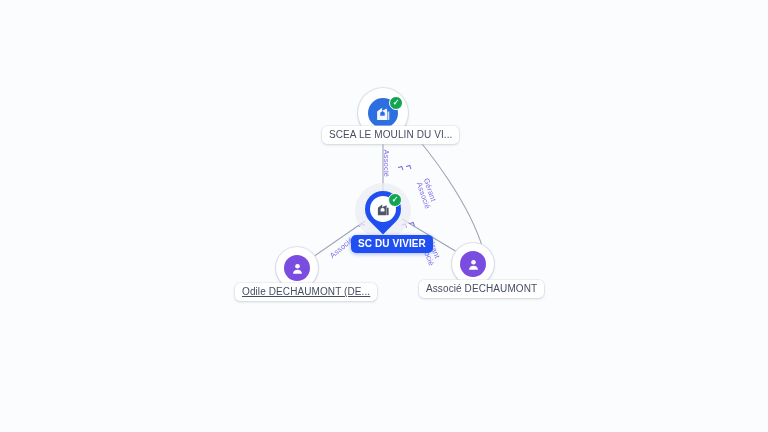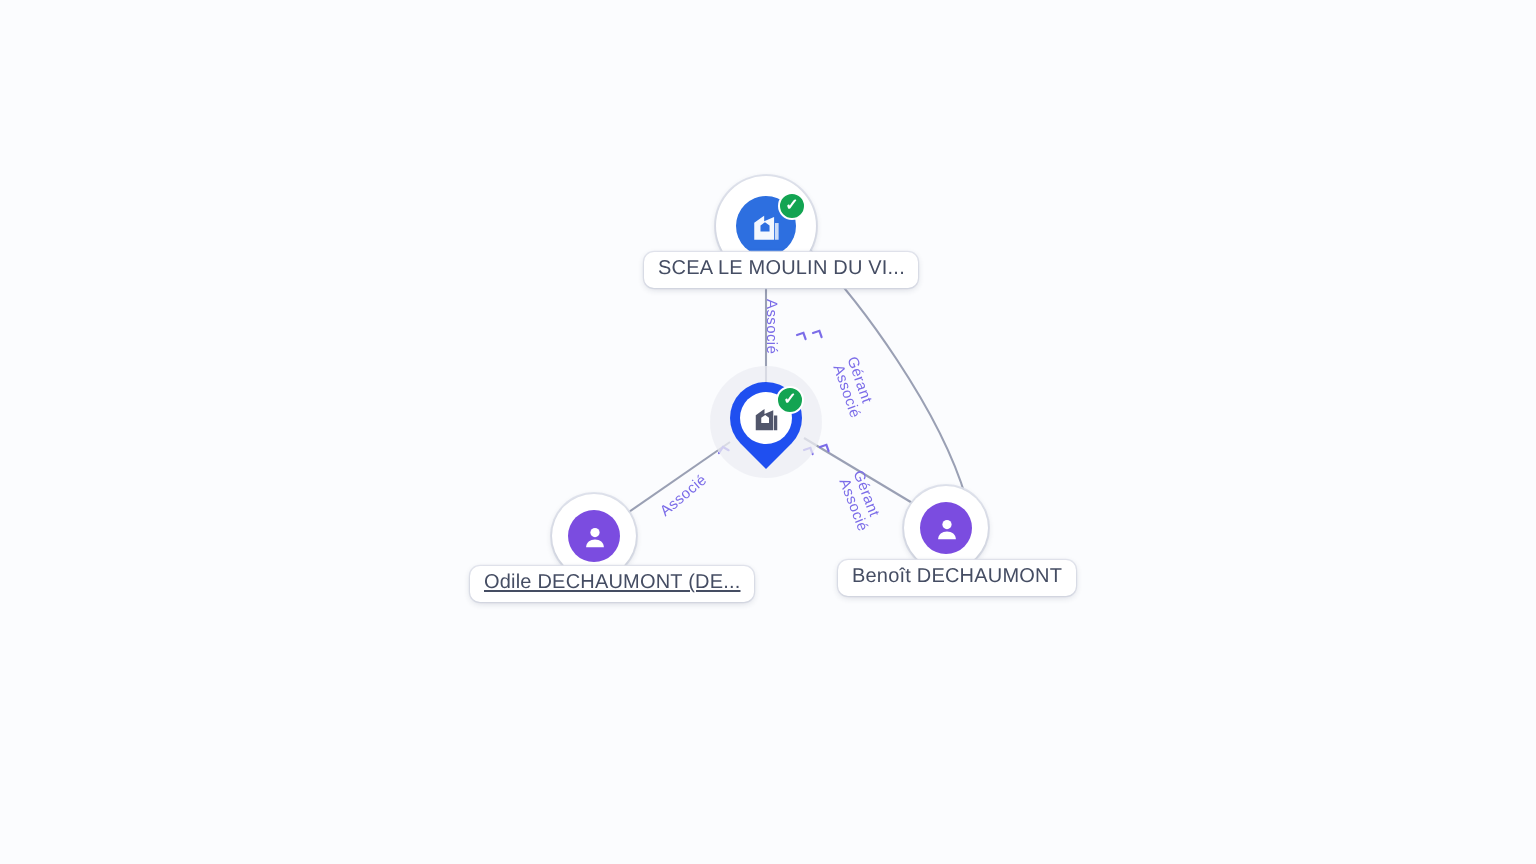--- a/index.html
+++ b/index.html
@@ -176,20 +176,21 @@
     <div class="pin" style="left:-18px; top:-20px; width:36px; height:36px;"></div>
     <div class="pin-inner" style="left:-13px; top:-15px; width:26px; height:26px;">
       <svg width="15" height="15" viewBox="0 0 24 24">
         <path d="M3 21V9l7-5v4l7-3v16z" fill="#51566b"></path>
         <path d="M10.6 8.8l3.0 2.2v4.2H7.4v-4.2z" fill="#ffffff"></path>
         <rect x="17.6" y="9.2" width="2.6" height="11.8" fill="#51566b"></rect>
       </svg>
     </div>
     <div class="badge-check" style="left:5px; top:-18px; width:12px; height:12px;">✓</div>
   </div>
+  <div class="node-label selected" style="left:351px; top:235px;">SC DU VIVIER</div>
 
   <div class="node" style="left:297px; top:268px;">
     <div class="node-ring" style="left:-21px; top:-21px; width:42px; height:42px;"></div>
     <div class="disc" style="left:-13px; top:-13px; width:26px; height:26px; background:#7b4ce0;">
       <svg width="15" height="15" viewBox="0 0 24 24">
         <circle cx="12" cy="8.4" r="3.7" fill="#ffffff"></circle>
         <path d="M4.9 20.2c0-3.9 3.2-6.3 7.1-6.3s7.1 2.4 7.1 6.3z" fill="#ffffff"></path>
       </svg>
     </div>
   </div>
@@ -197,15 +198,15 @@
 
   <div class="node" style="left:473px; top:264px;">
     <div class="node-ring" style="left:-21px; top:-21px; width:42px; height:42px;"></div>
     <div class="disc" style="left:-13px; top:-13px; width:26px; height:26px; background:#7b4ce0;">
       <svg width="15" height="15" viewBox="0 0 24 24">
         <circle cx="12" cy="8.4" r="3.7" fill="#ffffff"></circle>
         <path d="M4.9 20.2c0-3.9 3.2-6.3 7.1-6.3s7.1 2.4 7.1 6.3z" fill="#ffffff"></path>
       </svg>
     </div>
   </div>
-  <div class="node-label" style="left:419px; top:280px;">Benoît DECHAUMONT</div>
+  <div class="node-label" style="left:419px; top:280px;">Associé DECHAUMONT</div>
 
 </div>
 
 </body></html>

